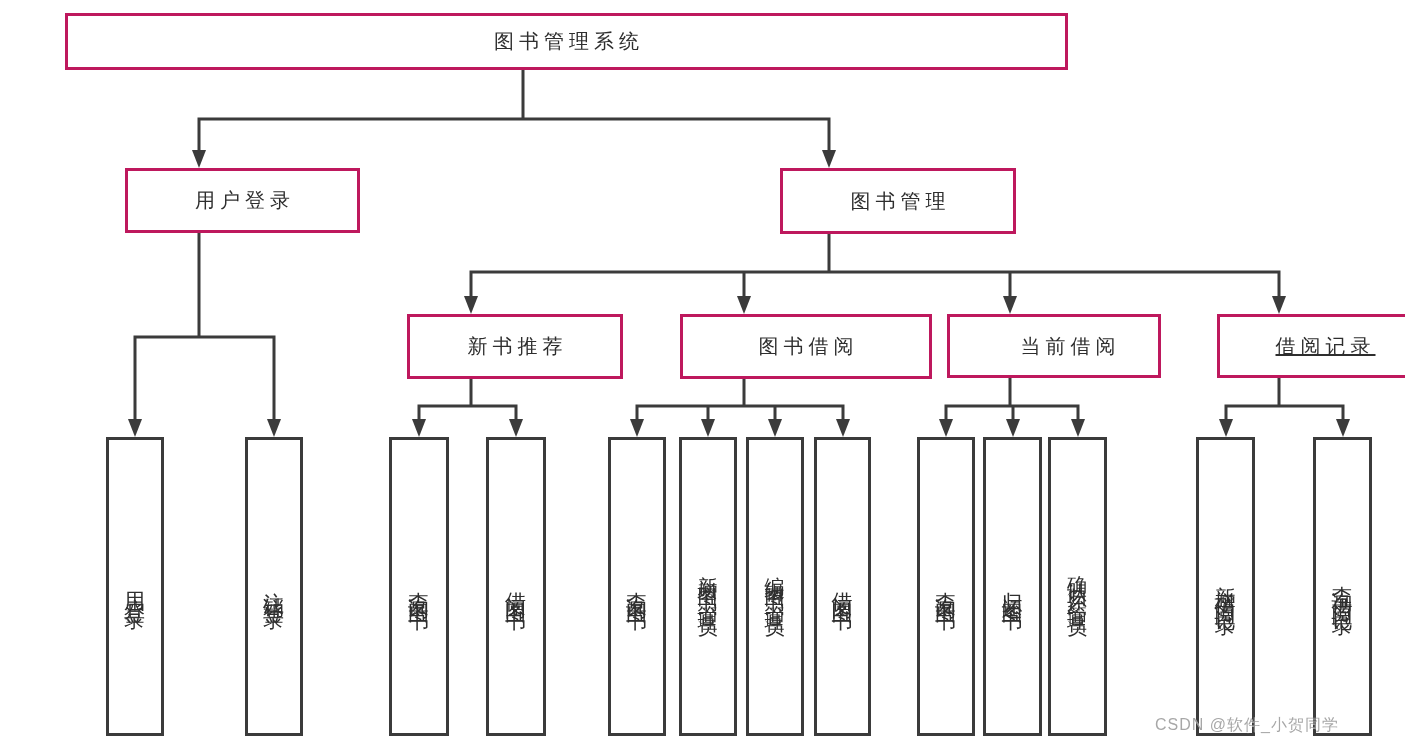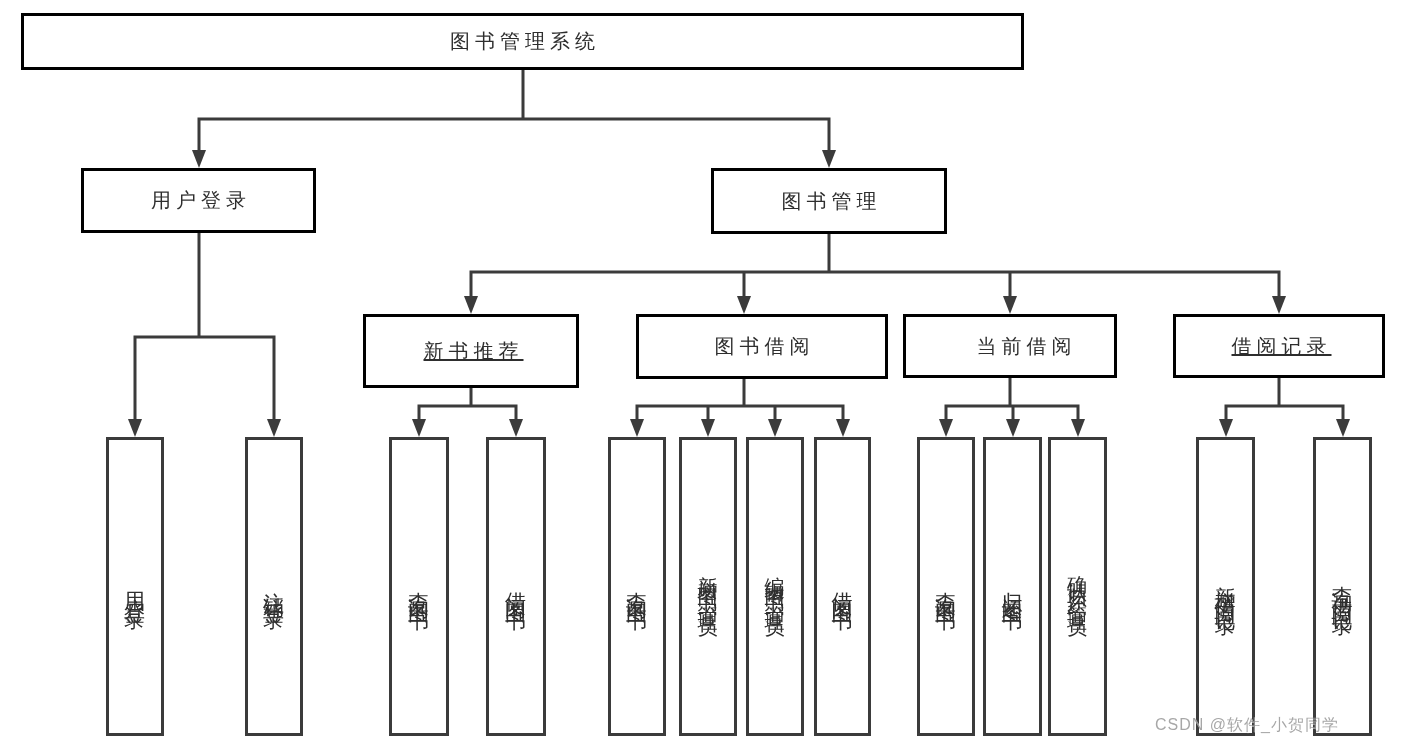--- a/index.html
+++ b/index.html
@@ -6,28 +6,29 @@
     margin:0;padding:0;background:#ffffff;
     width:1405px;height:747px;overflow:hidden;
     font-family:"Liberation Sans","DejaVu Sans",sans-serif;
   }
   .stage{
     position:relative;width:1405px;height:747px;background:#ffffff;
   }
   .box{
     position:absolute;
     box-sizing:border-box;
-    border:3px solid #000000;
+    border:3px solid #be185d;
     background:#ffffff;
     display:flex;align-items:center;justify-content:center;
     color:#2e2e2e;
     font-size:20px;
     letter-spacing:5px;
     text-indent:5px; 
     white-space:nowrap;
+    margin-left:44px;
   }
   .vbox{
     position:absolute;
     box-sizing:border-box;
     border:3px solid #3b3b3b;
     background:#ffffff;
     display:flex;align-items:center;justify-content:center;
     color:#2e2e2e;
     font-size:21px;
   }
@@ -97,23 +98,23 @@
       <path d="M1006 419 L1020 419 L1013 437 Z"></path>
       <path d="M1071 419 L1085 419 L1078 437 Z"></path>
       <path d="M1219 419 L1233 419 L1226 437 Z"></path>
       <path d="M1336 419 L1350 419 L1343 437 Z"></path>
     </g>
   </svg>
 
   <div class="box" style="left:21px;top:13px;width:1003px;height:57px;">图书管理系统</div>
 
   <div class="box" style="left:81px;top:168px;width:235px;height:65px;">用户登录</div>
-  <div class="box" style="left:711px;top:168px;width:236px;height:66px;">图书管理</div>
+  <div class="box" style="left:736px;top:168px;width:236px;height:66px;">图书管理</div>
 
-  <div class="box" style="left:363px;top:314px;width:216px;height:74px;text-decoration:underline;">新书推荐</div>
+  <div class="box" style="left:363px;top:314px;width:216px;height:65px;">新书推荐</div>
   <div class="box" style="left:636px;top:314px;width:252px;height:65px;">图书借阅</div>
   <div class="box" style="left:903px;top:314px;width:214px;height:64px;padding-left:28px;">当前借阅</div>
   <div class="box" style="left:1173px;top:314px;width:212px;height:64px;text-decoration:underline;">借阅记录</div>
 
   <div class="vbox" style="left:106px;top:437px;width:58px;height:299px;">
     <span>用户登录</span>
   </div>
   <div class="vbox" style="left:245px;top:437px;width:58px;height:299px;">
     <span>注销登录</span>
   </div>

